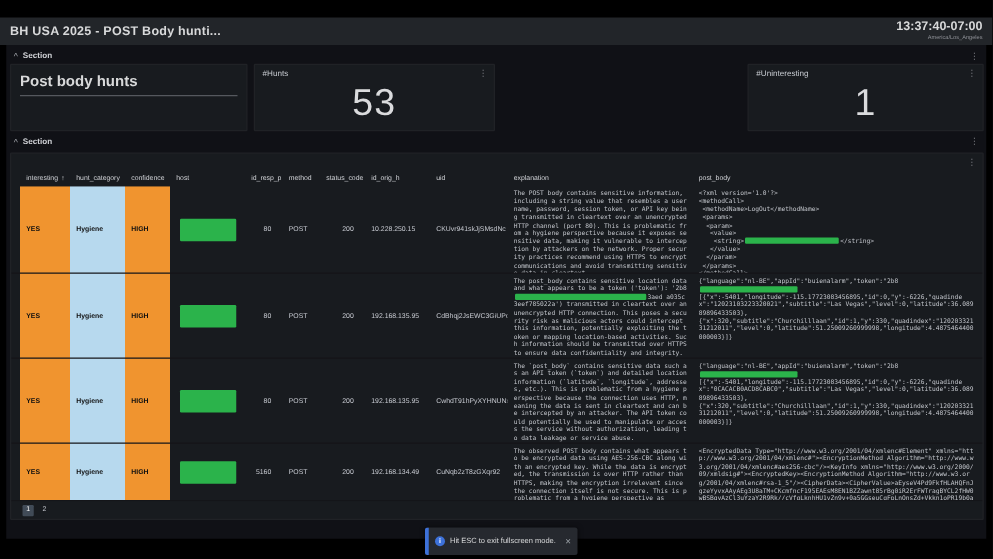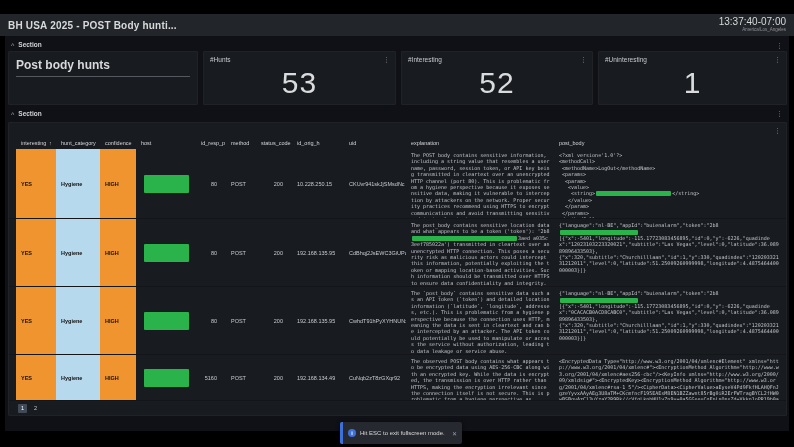--- a/index.html
+++ b/index.html
@@ -2,21 +2,21 @@
 <html style="--green: #2BB34B;"><head>
 <meta charset="utf-8">
 <style>
   html,body{margin:0;padding:0;background:#000;}
   body{width:794px;height:447px;position:relative;overflow:hidden;
        font-family:"Liberation Sans","DejaVu Sans",sans-serif;color:#ccccdc;}
   .titlebar{position:absolute;left:0;top:14px;width:794px;height:22px;background:#222529;
             display:flex;align-items:center;justify-content:space-between;padding:0 8px;box-sizing:border-box;}
   .title{font-size:10px;font-weight:700;color:#d8d9da;letter-spacing:.2px;}
   .clock{text-align:right;line-height:1;}
-  .clock .time{font-size:10px;font-weight:400;color:#d8d9da;}
+  .clock .time{font-size:10px;font-weight:700;color:#d8d9da;}
   .clock .tz{font-size:4.5px;color:#8e9096;margin-top:1px;}
   .dashboard{position:absolute;left:5px;top:36px;width:784px;height:395px;background:#101116;}
   .section-row{position:absolute;left:6px;height:10px;display:flex;align-items:center;gap:4px;cursor:pointer;}
   .chev{font-size:7px;color:#9fa2a8;line-height:1;transform:translateY(1px);}
   .section-label{font-size:6.5px;font-weight:600;color:#d0d2d6;}
   .kebab{position:absolute;font-size:7px;color:#8e9096;line-height:1;cursor:pointer;}
   .panel{position:absolute;background:#181b1f;border:1px solid #202226;box-sizing:border-box;border-radius:1px;}
   .text-panel{left:3px;top:15px;width:190px;height:54px;padding:6px 7px;}
   .text-panel h1{margin:0;font-size:12px;font-weight:700;color:#d8d9da;}
   .divider{border-bottom:1px solid #55585e;margin-top:4px;}
@@ -84,25 +84,20 @@
       <h1>Post body hunts</h1>
       <div class="divider"></div>
     </section>
 
     <section class="panel stat" id="stat-hunts">
       <div class="panel-title">#Hunts</div>
       <span class="kebab panel-kebab">⋮</span>
       <div class="stat-value">53</div>
     </section>
 
-    <section class="panel stat" id="stat-interesting">
-      <div class="panel-title">#Interesting</div>
-      <span class="kebab panel-kebab">⋮</span>
-      <div class="stat-value">52</div>
-    </section>
 
     <section class="panel stat" id="stat-uninteresting">
       <div class="panel-title">#Uninteresting</div>
       <span class="kebab panel-kebab">⋮</span>
       <div class="stat-value">1</div>
     </section>
 
     <div class="section-row" style="top:72px;">
       <span class="chev">^</span>
       <span class="section-label">Section</span>

